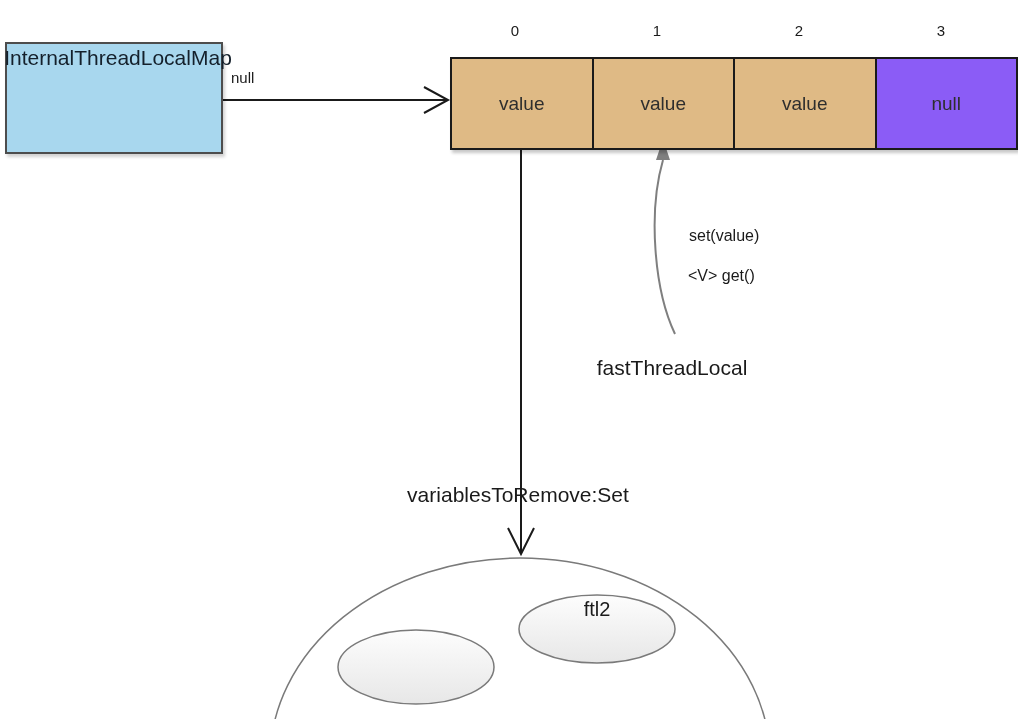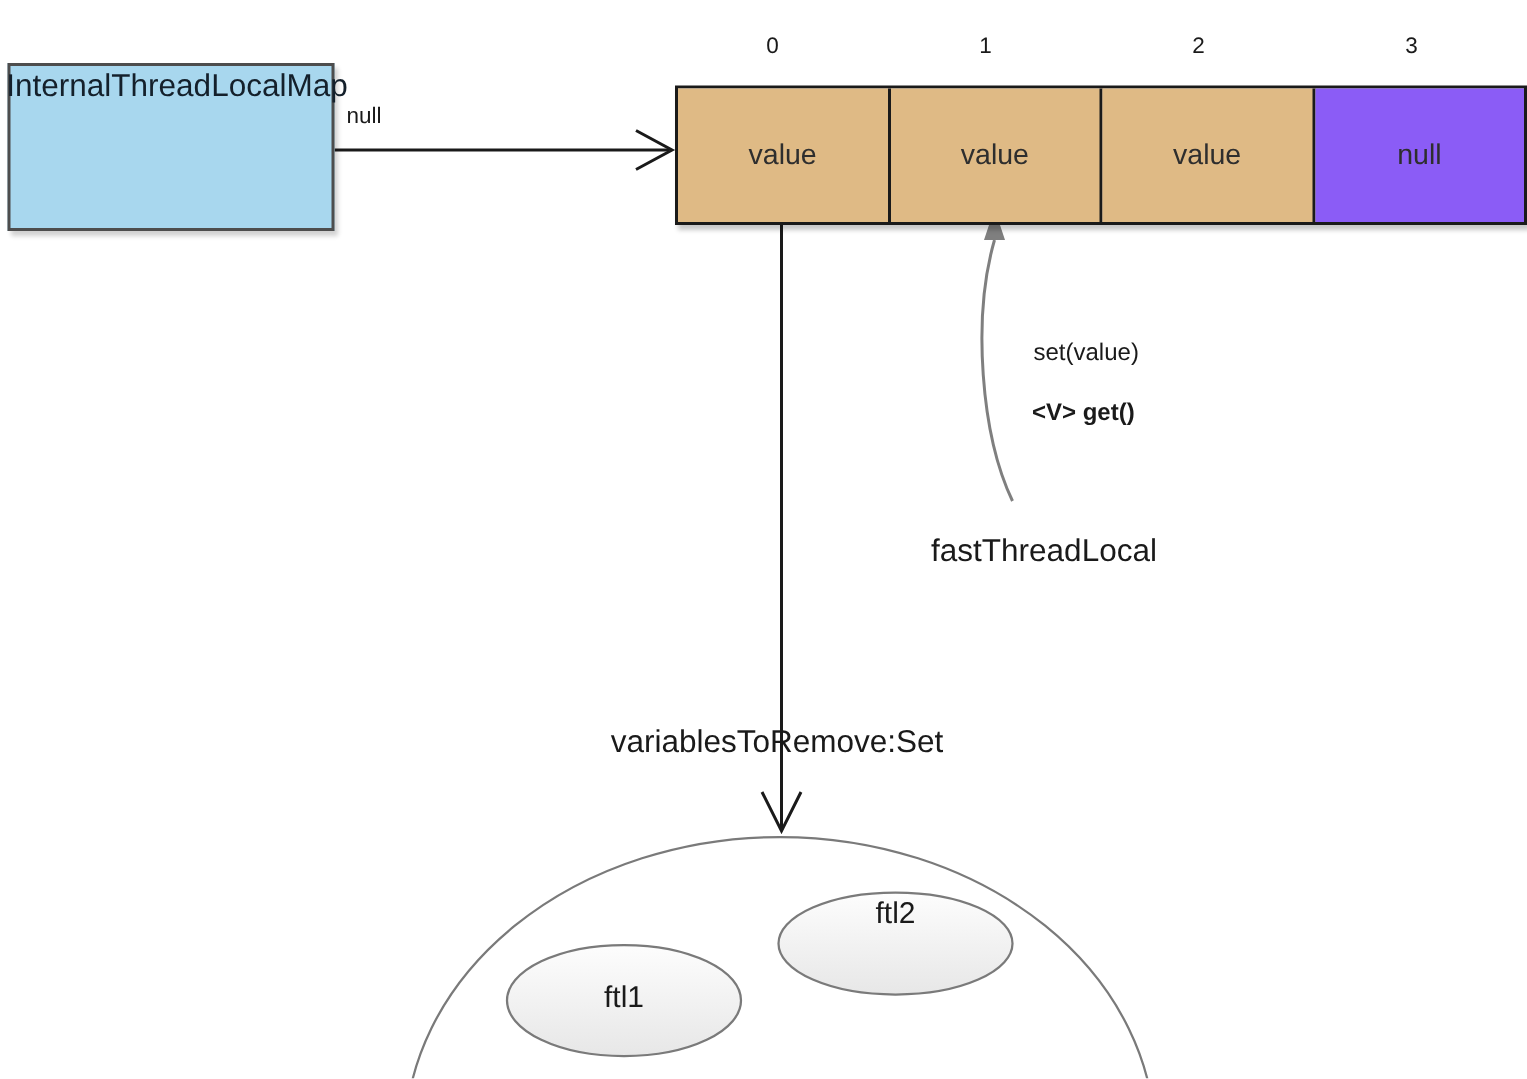--- a/index.html
+++ b/index.html
@@ -64,22 +64,22 @@
     width: 142px;
     text-align: center;
     font-size: 15px;
     color: #1a1a1a;
     z-index: 3;
   }
 
   .lbl { z-index: 3; white-space: nowrap; }
   .lbl-array        { left: 231px; top: 69px;  font-size: 15px; }
   .lbl-set          { left: 689px; top: 227px; font-size: 16px; }
-  .lbl-get          { left: 688px; top: 267px; font-size: 16px; font-weight: bold; }
-  .lbl-ftl          { left: 596px; top: 356px; width: 200px; text-align: center; font-size: 21px; }
+  .lbl-get          { left: 688px; top: 267px; font-size: 16px; }
+  .lbl-ftl          { left: 572px; top: 356px; width: 200px; text-align: center; font-size: 21px; }
   .lbl-vtr          { left: 388px; top: 483px; width: 260px; text-align: center; font-size: 21px; }
   .lbl-ftl1         { left: 341px; top: 654px; width: 150px; text-align: center; font-size: 20px; }
   .lbl-ftl2         { left: 522px; top: 598px; width: 150px; text-align: center; font-size: 20px; }
 </style>
 </head>
 <body>
 
 <div class="stage">
 
   <svg class="layer" viewBox="0 0 1018 719" xmlns="http://www.w3.org/2000/svg">
@@ -127,16 +127,15 @@
     <div class="cell" style="background: rgb(223, 186, 133);">value</div>
     <div class="cell" style="background: rgb(223, 186, 133);">value</div>
     <div class="cell" style="background: #8b5cf6; text-align: center;">null</div>
   </div>
 
   <div class="abs lbl lbl-array">null</div>
   <div class="abs lbl lbl-set">set(value)</div>
   <div class="abs lbl lbl-get">&lt;V&gt; get()</div>
   <div class="abs lbl lbl-ftl">fastThreadLocal</div>
   <div class="abs lbl lbl-vtr">variablesToRemove:Set</div>
-  <div class="abs lbl lbl-ftl1">ftl1</div>
   <div class="abs lbl lbl-ftl2">ftl2</div>
 
 </div>
 
 </body></html>

